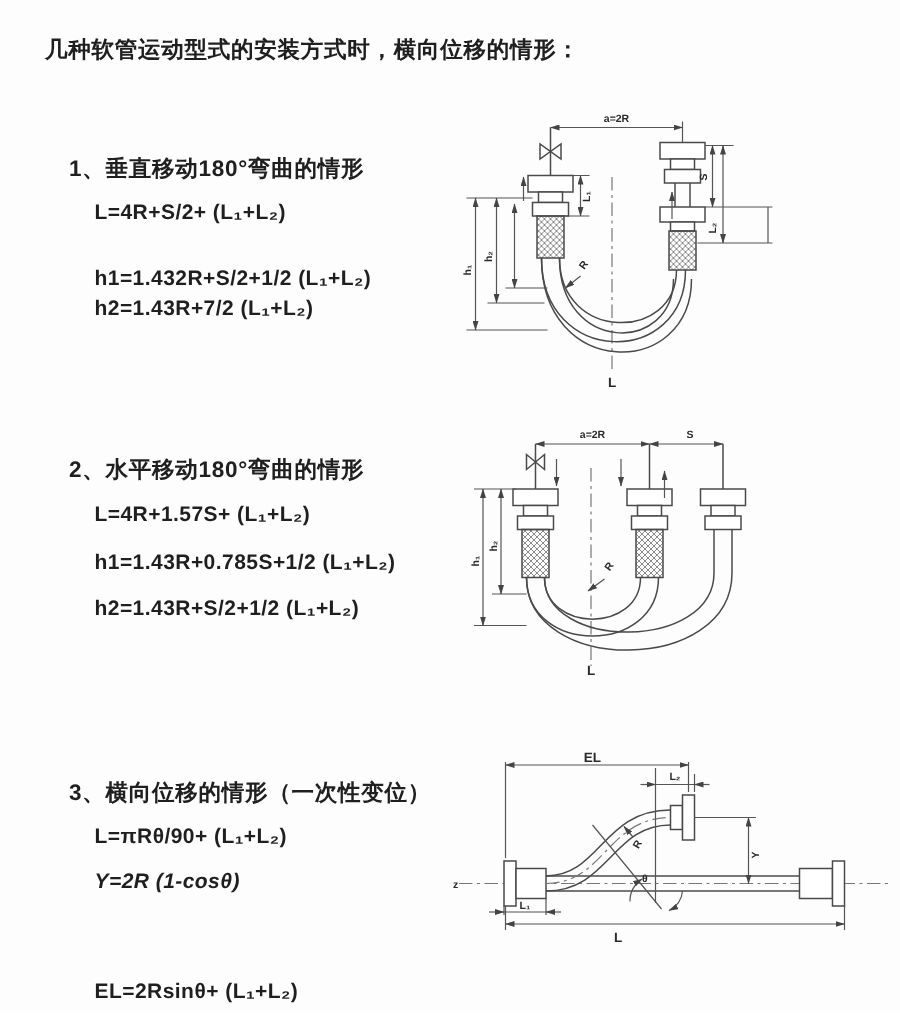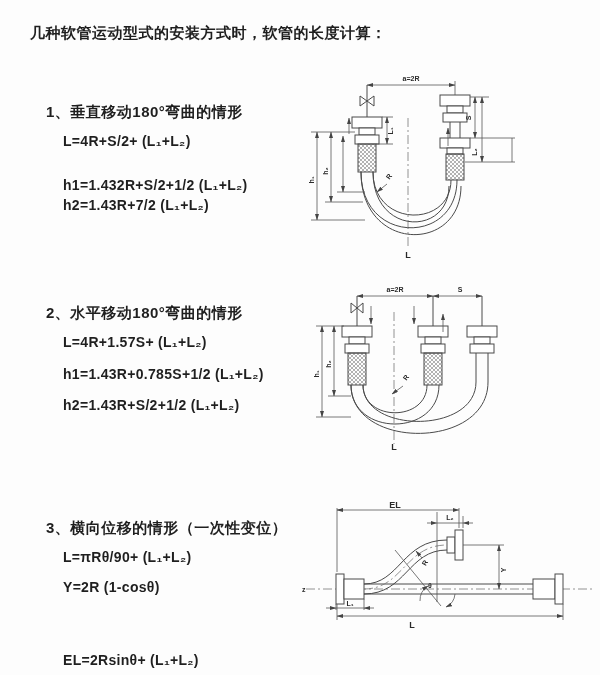--- a/index.html
+++ b/index.html
@@ -17,35 +17,35 @@
   svg .dl{stroke:#555555;stroke-width:0.8;fill:none;}
   svg .cl{stroke:#777777;stroke-width:0.8;fill:none;stroke-dasharray:9 3 2 3;}
   svg text{font-size:7px;fill:#2a2a2a;font-weight:700;}
   svg text.big{font-size:9px;}
 </style>
 </head>
 <body>
 
 <div class="page">
 
-  <div class="doc-title">几种软管运动型式的安装方式时，软管的长度计算：</div>
+  <div class="doc-title">几种软管运动型式的安装方式时，横向位移的情形：</div>
 
   <div class="sec-heading" style="left:46px;top:103px;">1、垂直移动180°弯曲的情形</div>
   <div class="formula" style="left:63px;top:133px;">L=4R+S/2+ (L₁+L₂)</div>
   <div class="formula" style="left:63px;top:177px;">h1=1.432R+S/2+1/2 (L₁+L₂)</div>
   <div class="formula" style="left:63px;top:197px;">h2=1.43R+7/2 (L₁+L₂)</div>
 
   <div class="sec-heading" style="left:46px;top:304px;">2、水平移动180°弯曲的情形</div>
   <div class="formula" style="left:63px;top:334px;">L=4R+1.57S+ (L₁+L₂)</div>
   <div class="formula" style="left:63px;top:366px;">h1=1.43R+0.785S+1/2 (L₁+L₂)</div>
   <div class="formula" style="left:63px;top:397px;">h2=1.43R+S/2+1/2 (L₁+L₂)</div>
 
   <div class="sec-heading" style="left:46px;top:519px;">3、横向位移的情形（一次性变位）</div>
   <div class="formula" style="left:63px;top:549px;">L=πRθ/90+ (L₁+L₂)</div>
-  <div class="formula" style="left:63px;top:579px;">Y=2R (1-cosθ)</div>
+  <div class="formula" style="left:63px;top:579px;font-style:italic;">Y=2R (1-cosθ)</div>
   <div class="formula" style="left:63px;top:608px;margin-top:44px;">EL=2Rsinθ+ (L₁+L₂)</div>
 
   <div class="diagram" style="left:305px;top:68px;">
     <svg width="285" height="200" viewBox="0 0 285 200">
       <defs>
         <marker id="m1" viewBox="0 0 8 5" refX="7.5" refY="2.5" markerWidth="8" markerHeight="5" orient="auto-start-reverse">
           <path d="M0,0 L8,2.5 L0,5 z" fill="#444"></path>
         </marker>
         <pattern id="br1" patternUnits="userSpaceOnUse" width="4" height="4">
           <path d="M0,4 L4,0 M0,0 L4,4" stroke="#666" stroke-width="0.5"></path>

